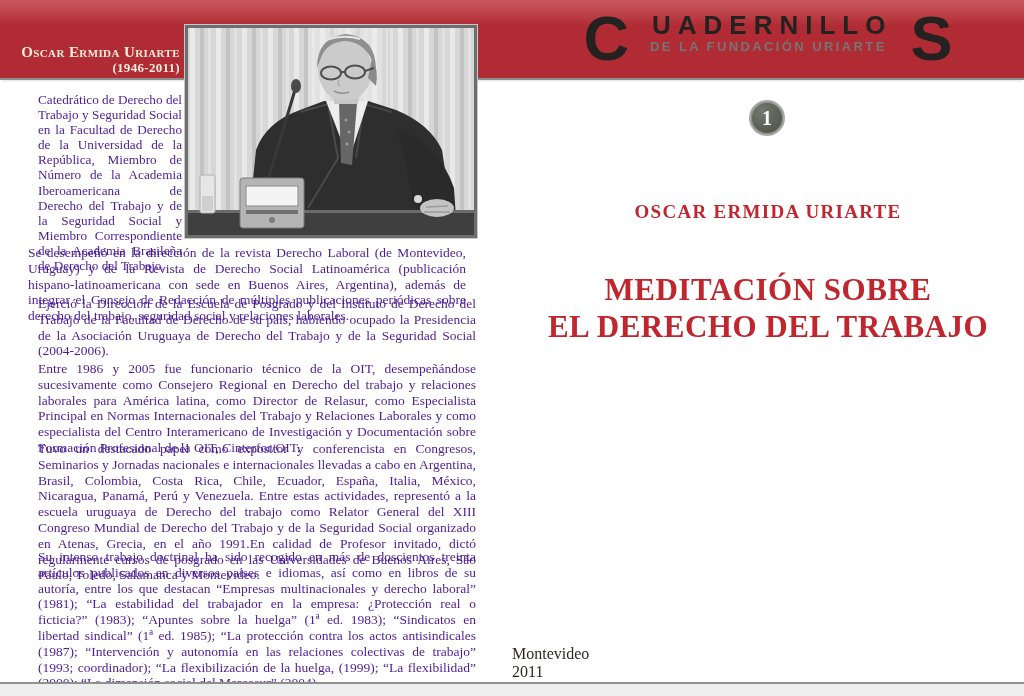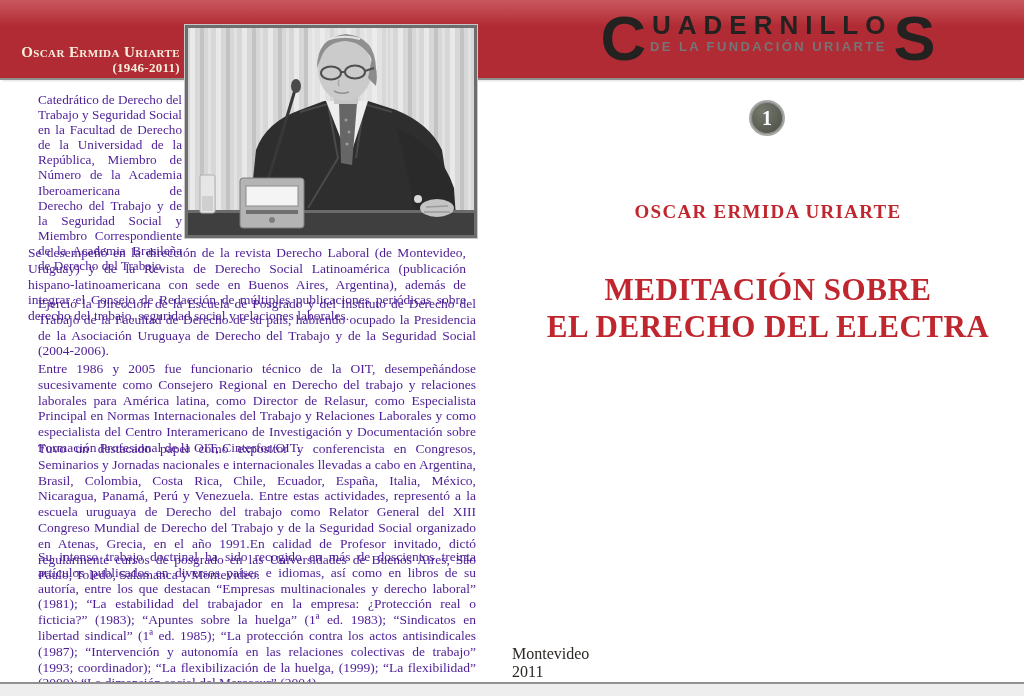--- a/index.html
+++ b/index.html
@@ -34,21 +34,21 @@
   .p3{left:38px;top:296px;width:438px;}
   .p4{left:38px;top:361px;width:438px;}
   .p5{left:38px;top:441px;width:438px;}
   .p6{left:38px;top:549px;width:438px;}
 
   
   .logo{position:absolute;left:512px;top:15px;width:512px;
         display:flex;justify-content:center;align-items:flex-start;
         font-family:"Liberation Sans",sans-serif;color:var(--logo_black,#242220);}
   .logo-big{font-weight:bold;font-size:63px;line-height:47px;letter-spacing:0;}
-  .logo-mid{display:flex;flex-direction:column;margin:0 1px;}
+  .logo-mid{display:flex;flex-direction:column;margin:0 18px;}
   .logo-word{font-weight:bold;font-size:26px;line-height:21px;letter-spacing:7px;padding-left:5px;white-space:nowrap;}
   .logo-sub{font-weight:bold;font-size:13px;line-height:14px;letter-spacing:2.4px;margin-top:4px;
         padding-left:3px;color:var(--logo_grey,#757575);white-space:nowrap;}
 
   
   .badge{position:absolute;left:749px;top:100px;width:32px;height:32px;border-radius:50%;
         background:radial-gradient(circle at 35% 30%, #75786d 0%, var(--badge_bg,#54574d) 75%);
         border:2px solid #a9a9a9;box-shadow:inset 0 0 0 1px #90938a;
         color:#ffffff;text-align:center;
         font-family:"Liberation Serif",serif;font-weight:bold;font-size:20px;line-height:32px;}
@@ -156,21 +156,21 @@
       </span>
       <span class="logo-big">S</span>
     </div>
 
     <div class="badge">1</div>
 
     <div class="author">OSCAR ERMIDA URIARTE</div>
 
     <div class="title">
       <div>MEDITACIÓN SOBRE</div>
-      <div>EL DERECHO DEL ELECTRA</div>
+      <div>EL DERECHO DEL TRABAJO</div>
     </div>
 
     <div class="imprint">
       <div>Montevideo</div>
       <div>2011</div>
     </div>
   </div>
 
   <div class="scan-edge"></div>
 </div>

